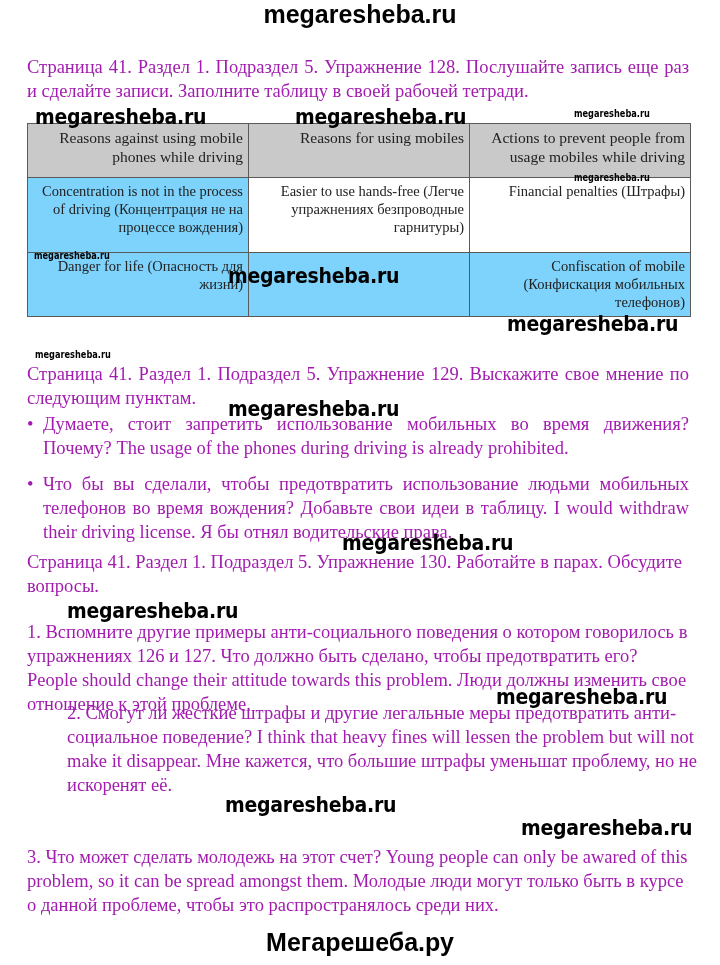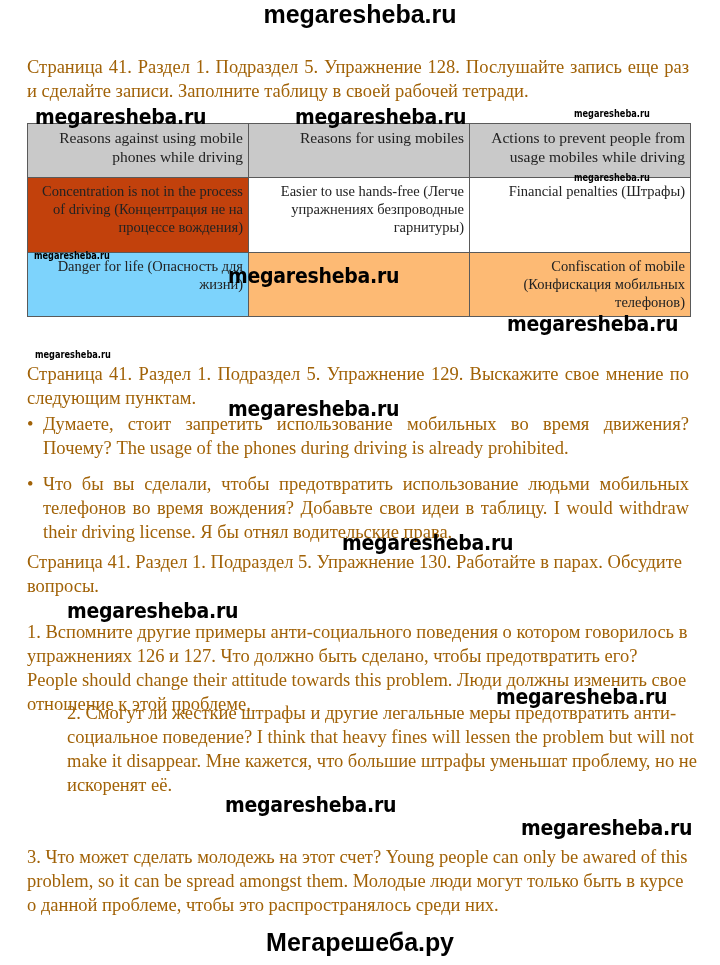--- a/index.html
+++ b/index.html
@@ -19,41 +19,41 @@
     }
     .site-header {
       left: 0; width: 720px; top: 0px; text-align: center;
       font-family: "Liberation Sans", sans-serif; font-weight: bold; font-size: 25px; color: #000;
     }
     .site-footer {
       left: 0; width: 720px; top: 928px; text-align: center;
       font-family: "Liberation Sans", sans-serif; font-weight: bold; font-size: 25px; color: #000;
     }
     .para {
-      left: 27px; width: 662px; font-size: 18.5px; line-height: 24px; color: #a16207;
+      left: 27px; width: 662px; font-size: 18.5px; line-height: 24px; color: #a21caf;
     }
     .just { text-align: justify; text-align-last: left; }
     .bullet-row { display: flex; }
     .bullet { width: 16px; flex: 0 0 16px; }
     .bullet-text { flex: 1; text-align: justify; }
 
     table.answers {
       position: absolute; left: 27px; top: 123px; width: 663px;
       border-collapse: collapse; font-size: 14.5px; line-height: 18px;
       table-layout: fixed;
       text-align: right;
     }
     table.answers td {
       border: 1px solid #5a5a5a; vertical-align: top; padding: 4px 5px;
       color: #222;
     }
     table.answers tr.hdr td { background: #c9c9c9; height: 45px; font-size: 15.5px; line-height: 19px; }
     table.answers tr.r1 td { height: 66px; background: #ffffff; }
-    table.answers tr.r1 td.c0 { background: #c2410c; }
-    table.answers tr.r2 td { height: 55px; background: #fdba74; }
+    table.answers tr.r1 td.c0 { background: #7dd3fc; }
+    table.answers tr.r2 td { height: 55px; background: #7dd3fc; }
     table.answers tr.r2 td.c0 { background: #7dd3fc; }
   </style>
 </head>
 <body>
 
 <div class="abs site-header">megaresheba.ru</div>
 
 <div class="abs para just" style="top:55px;">Страница 41. Раздел 1. Подраздел 5. Упражнение 128. Послушайте запись еще раз и сделайте записи. Заполните таблицу в своей рабочей тетради.</div>
 
 <table class="answers">

